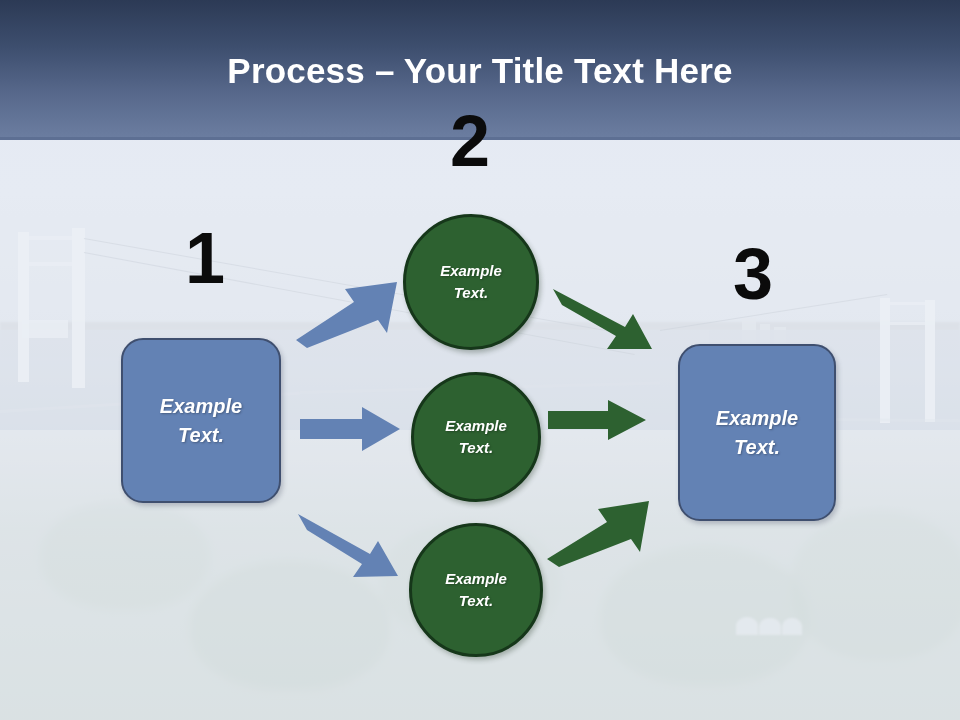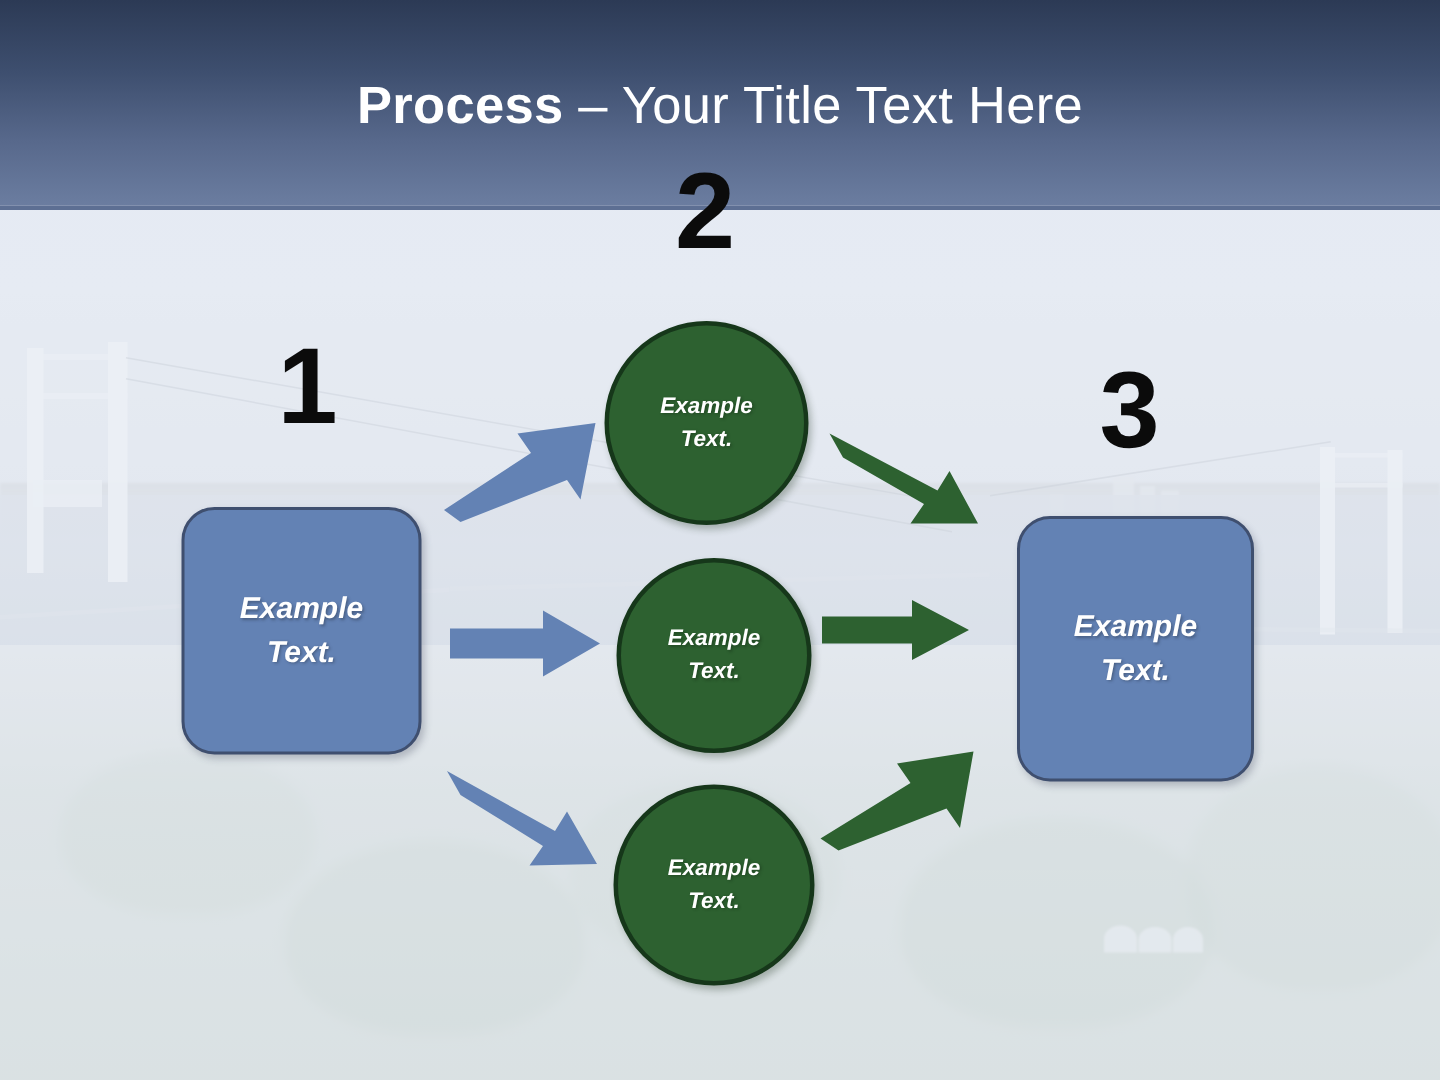--- a/index.html
+++ b/index.html
@@ -123,21 +123,21 @@
     width: 960px;
     text-align: center;
     color: #ffffff;
     font-size: 35px;
     line-height: 40px;
     letter-spacing: 0.2px;
     white-space: nowrap;
     z-index: 6;
   }
   #title .t-bold { font-weight: bold; }
-  #title .t-rest { font-weight: normal; }
+  #title .t-rest { font-weight: bold; }
 
   
   .stepnum {
     position: absolute;
     color: #0b0b0b;
     font-weight: bold;
     font-size: 72px;
     line-height: 72px;
     z-index: 20;
     text-align: center;

